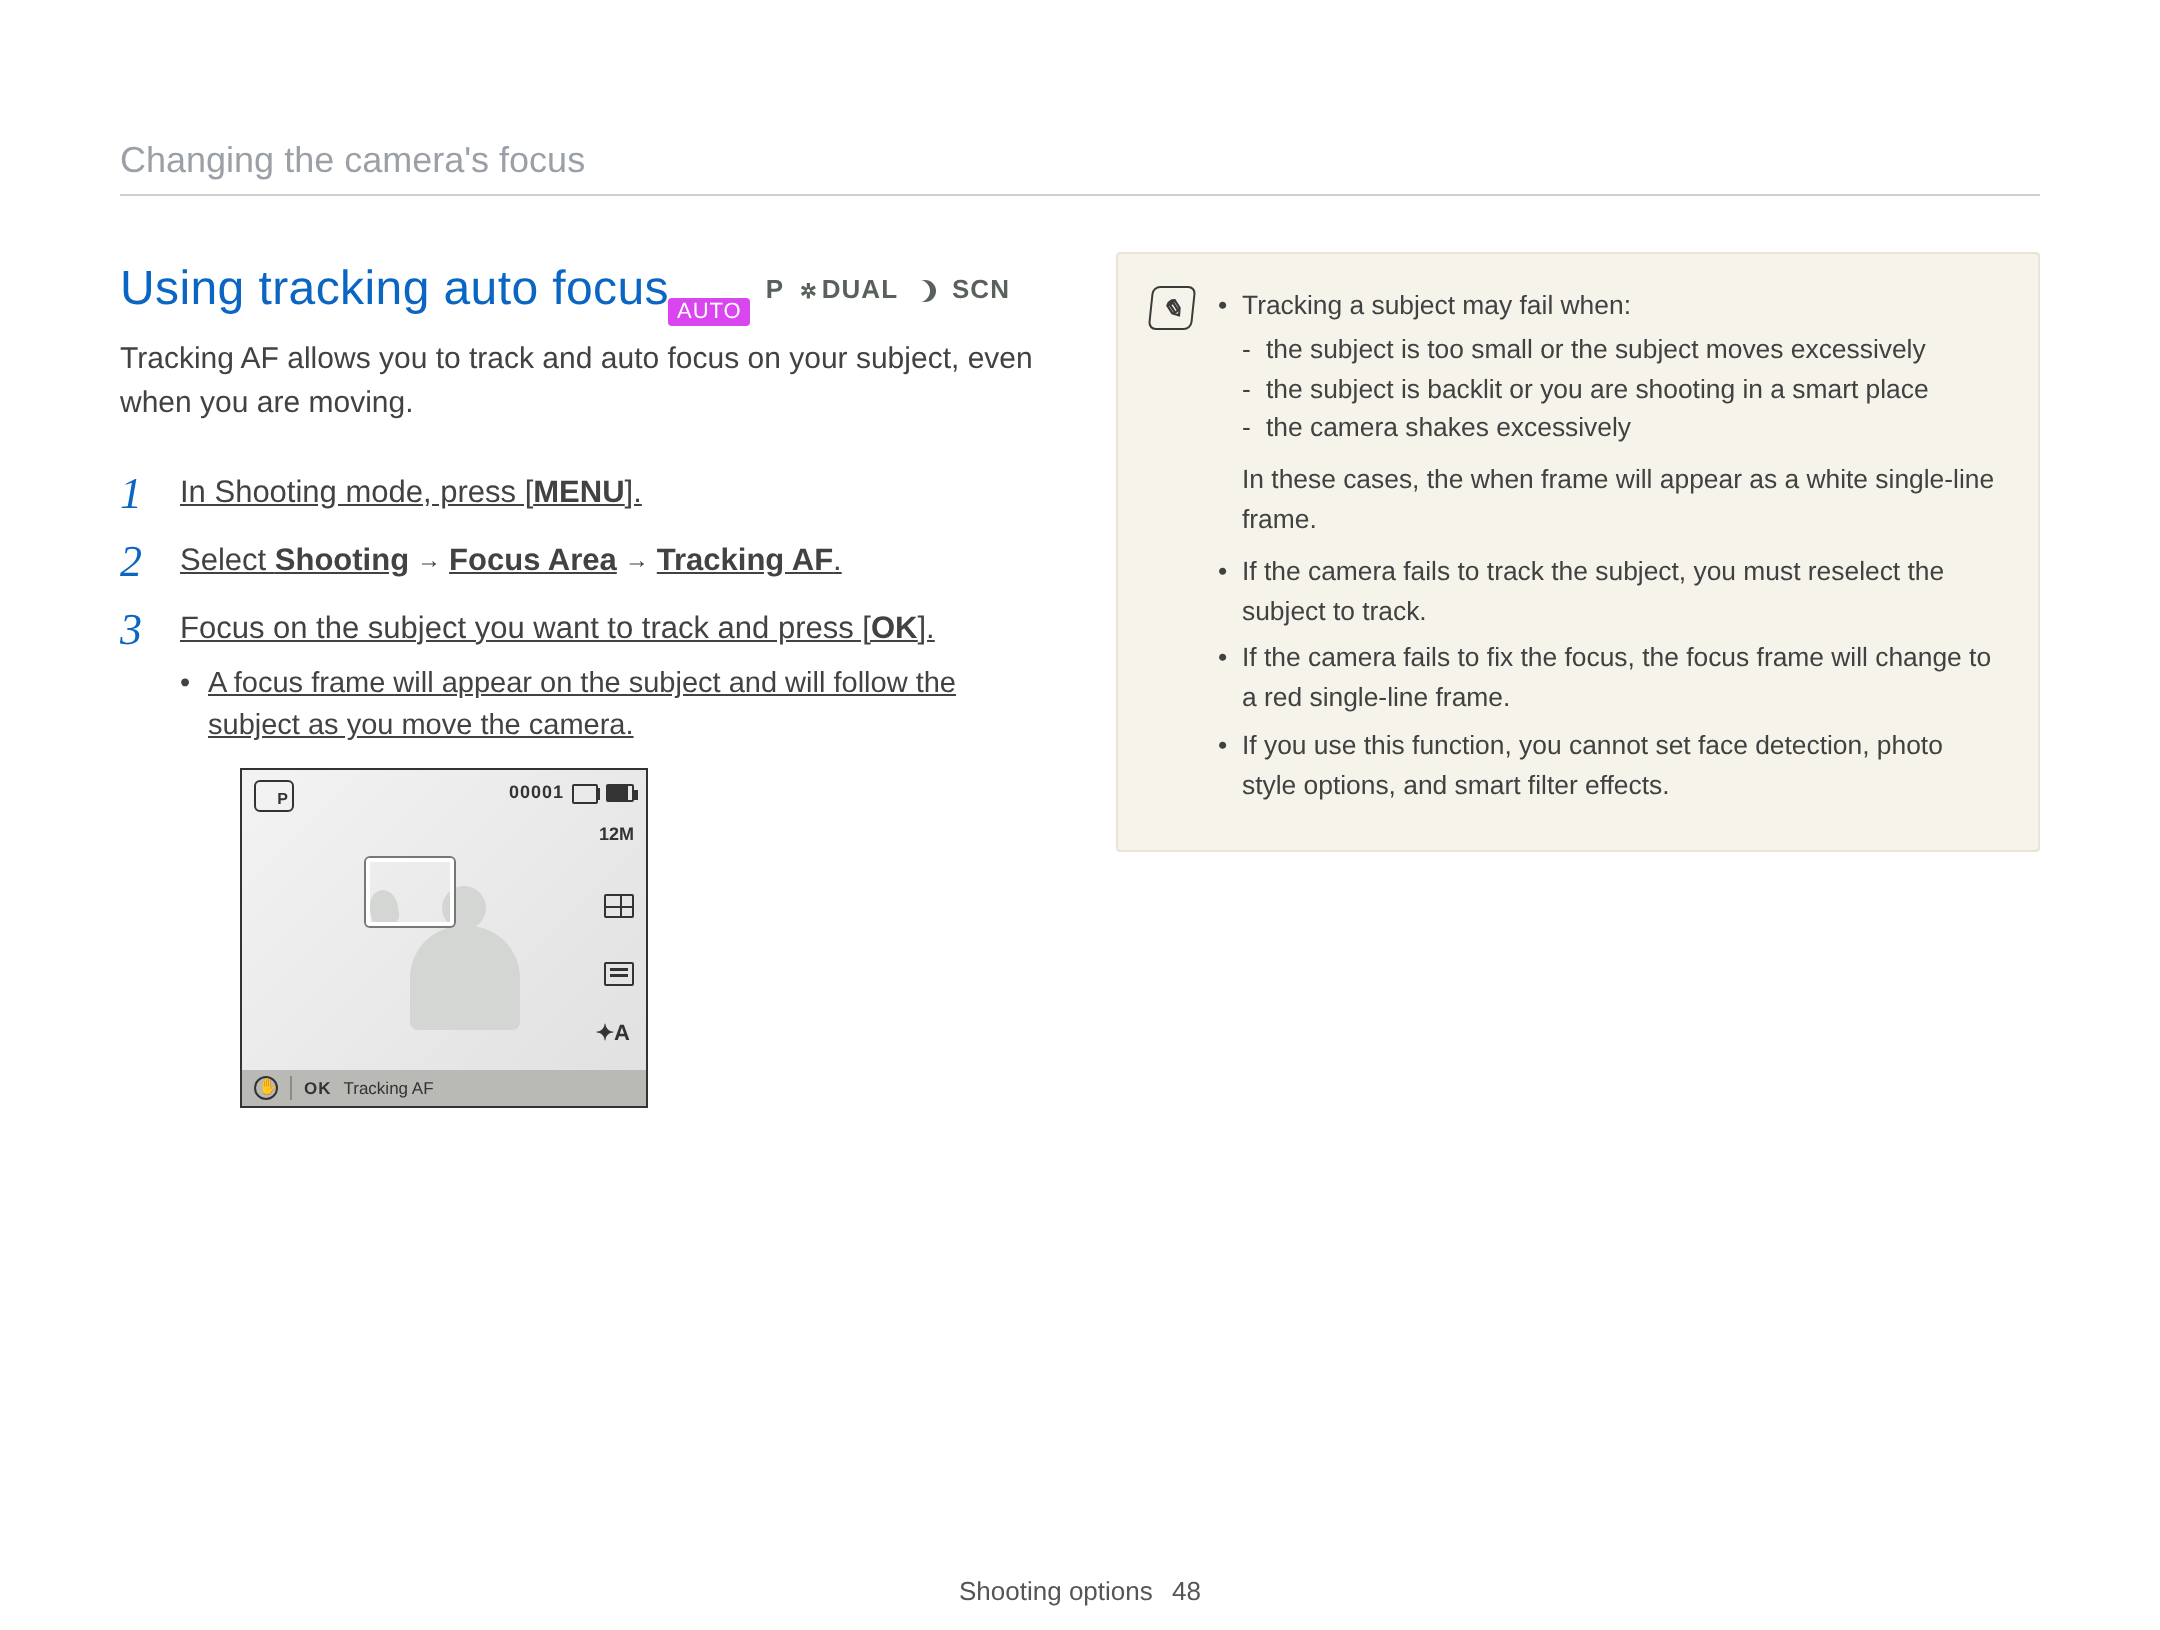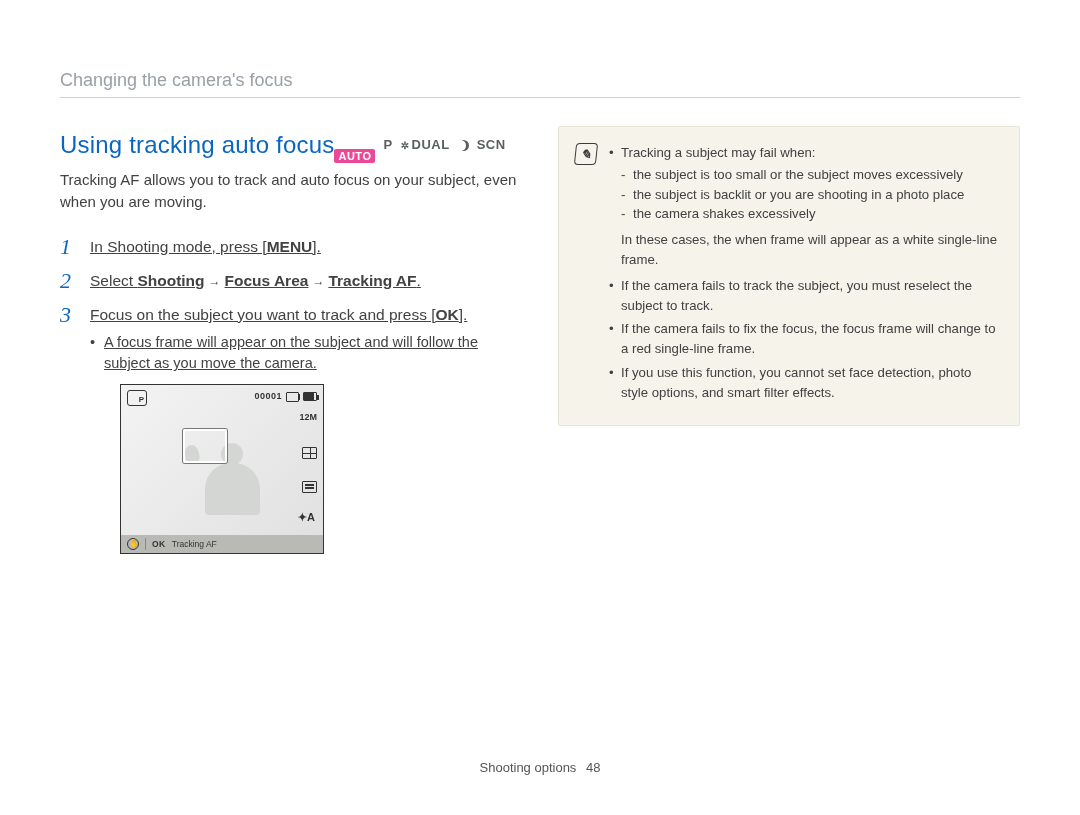--- a/index.html
+++ b/index.html
@@ -6,21 +6,21 @@
   html, body { width: 1080px; height: 815px; background: #ffffff; font-family: Arial, Helvetica, sans-serif; color: #424242; }
   .page { padding: 70px 60px 30px 60px; position: relative; height: 100%; }
   .breadcrumb { font-size: 18px; color: #9aa0a6; font-weight: 300; margin-bottom: 6px; }
   .hr { border: none; border-top: 1px solid #d0d0d0; margin-bottom: 28px; }
   .columns { display: flex; gap: 36px; }
   .col-left { flex: 1 1 50%; }
   .col-right { flex: 1 1 50%; }
   .h2-row { display: flex; align-items: center; margin-bottom: 6px; flex-wrap: wrap; }
   .h2 { font-size: 24px; font-weight: 400; color: #0a66c2; letter-spacing: 0.2px; }
   .mode-badges { display: flex; align-items: center; gap: 8px; color: #5a615a; font-size: 13px; font-weight: 700; letter-spacing: 0.5px; }
-  .badge-auto { background: #ec4899; color: #fff; padding: 1px 4px; border-radius: 2px; font-size: 11px; font-weight: 700; margin-top: 23px; }
+  .badge-auto { background: #d946ef; color: #fff; padding: 1px 4px; border-radius: 2px; font-size: 11px; font-weight: 400; margin-top: 23px; }
   .intro { font-size: 15px; line-height: 1.45; margin-bottom: 22px; }
   .steps { list-style: none; }
   .step { display: flex; gap: 12px; margin-bottom: 10px; }
   .step-num { font-size: 22px; font-style: italic; color: #0a66c2; font-weight: 400; min-width: 18px; line-height: 1.1; font-family: Georgia, 'Times New Roman', serif; }
   .step-body { font-size: 15.5px; line-height: 1.5; text-decoration: underline; }
   .menu-label { font-weight: 800; font-family: Arial, sans-serif; }
   .ok-label { font-weight: 800; font-family: Arial, sans-serif; }
   .bold { font-weight: 700; }
   .arrow { margin: 0 4px; font-size: 12px; display: inline-block; transform: translateY(-1px); }
   .sub-bullets { list-style: none; margin-top: 6px; }
@@ -58,21 +58,21 @@
   .note-box { background:#f5f3ea; border:1px solid #e8e4d6; border-radius:2px; padding:16px 18px 18px 16px; display:flex; gap:12px; }
   .note-icon { flex:0 0 22px; height:22px; border:1.6px solid #3b3b3b; border-radius:4px; display:flex; align-items:center; justify-content:center; font-size:13px; font-weight:700; color:#3b3b3b; font-style:italic; transform:skewX(-6deg);}
   .note-content { font-size:13.2px; line-height:1.5; color:#414141; }
   .note-ul { list-style:none; }
   .note-ul > li { position:relative; padding-left:12px; margin-bottom:4px; }
   .note-ul > li::before { content:"•"; position:absolute; left:0; top:0; }
   .note-sub { list-style:none; margin:2px 0 6px 0; }
   .note-sub li { position:relative; padding-left:12px; }
   .note-sub li::before { content:"-"; position:absolute; left:0; top:0; }
   .note-followup { padding-left:12px; margin-bottom:6px; }
-  .footer { position:absolute; bottom:40px; left:0; right:0; text-align:center; font-size:13px; color:#555; }
+  .footer { position:absolute; bottom:12px; left:0; right:0; text-align:center; font-size:13px; color:#555; }
   .footer .pg { margin-left:6px; }
   .moon-icon { display:inline-block; width:11px; height:11px; border-radius:50%; box-shadow: inset -3px 0 0 0 #5a615a; transform: translateY(1px); }
   .dual-icon::before{content:"✲"; font-size:10px; margin-right:2px;}
 </style>
 </head>
 <body>
 
 <div class="page">
 
   <div class="breadcrumb">Changing the camera's focus</div>
@@ -155,21 +155,21 @@
 
     <div class="col-right">
       <div class="note-box">
         <div class="note-icon">✎</div>
         <div class="note-content">
           <ul class="note-ul">
             <li>
               <span>Tracking a subject may fail when:</span>
               <ul class="note-sub">
                 <li>the subject is too small or the subject moves excessively</li>
-                <li>the subject is backlit or you are shooting in a photo place</li>
+                <li>the subject is backlit or you are shooting in a smart place</li>
                 <li>the camera shakes excessively</li>
               </ul>
               <div class="note-followup" style="padding-left:0;">In these cases, the when frame will appear as a white single-line frame.</div>
             </li>
             <li>If the camera fails to track the subject, you must reselect the subject to track.</li>
             <li>If the camera fails to fix the focus, the focus frame will change to a red single-line frame.</li>
             <li>If you use this function, you cannot set face detection, photo style options, and smart filter effects.</li>
           </ul>
         </div>
       </div>

